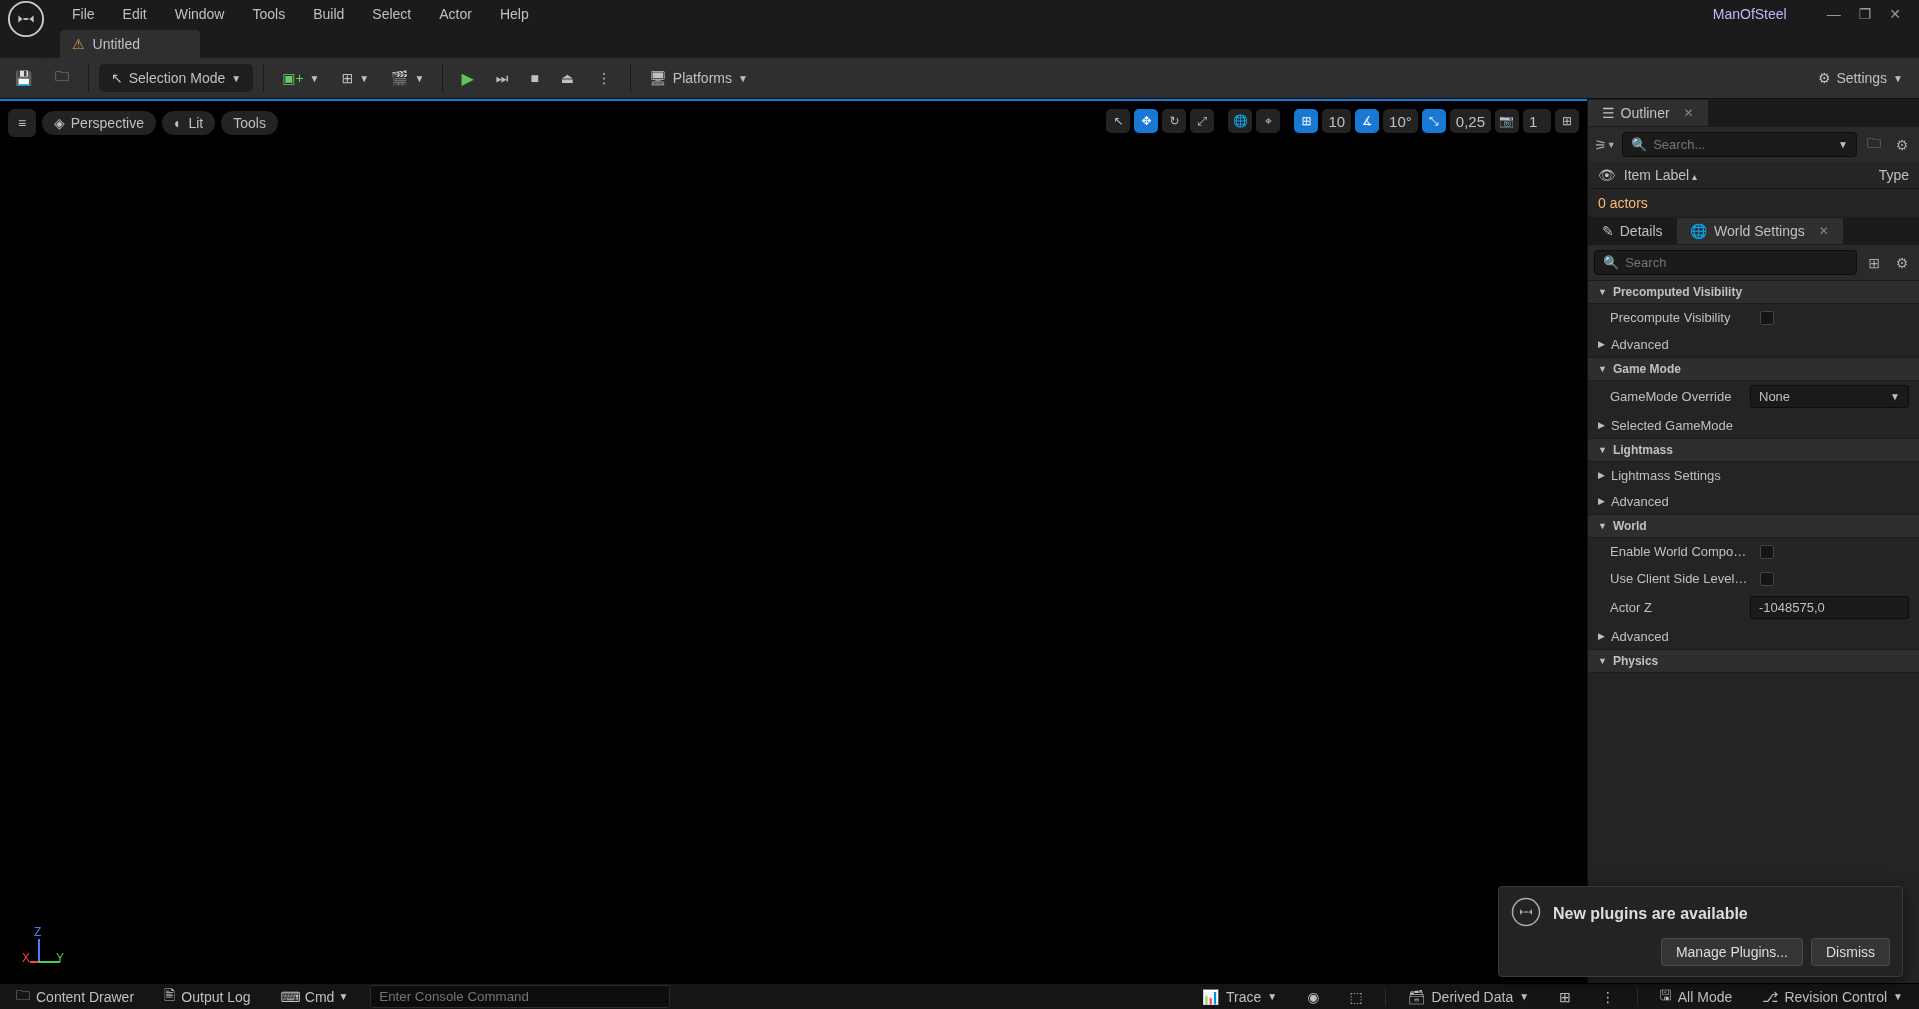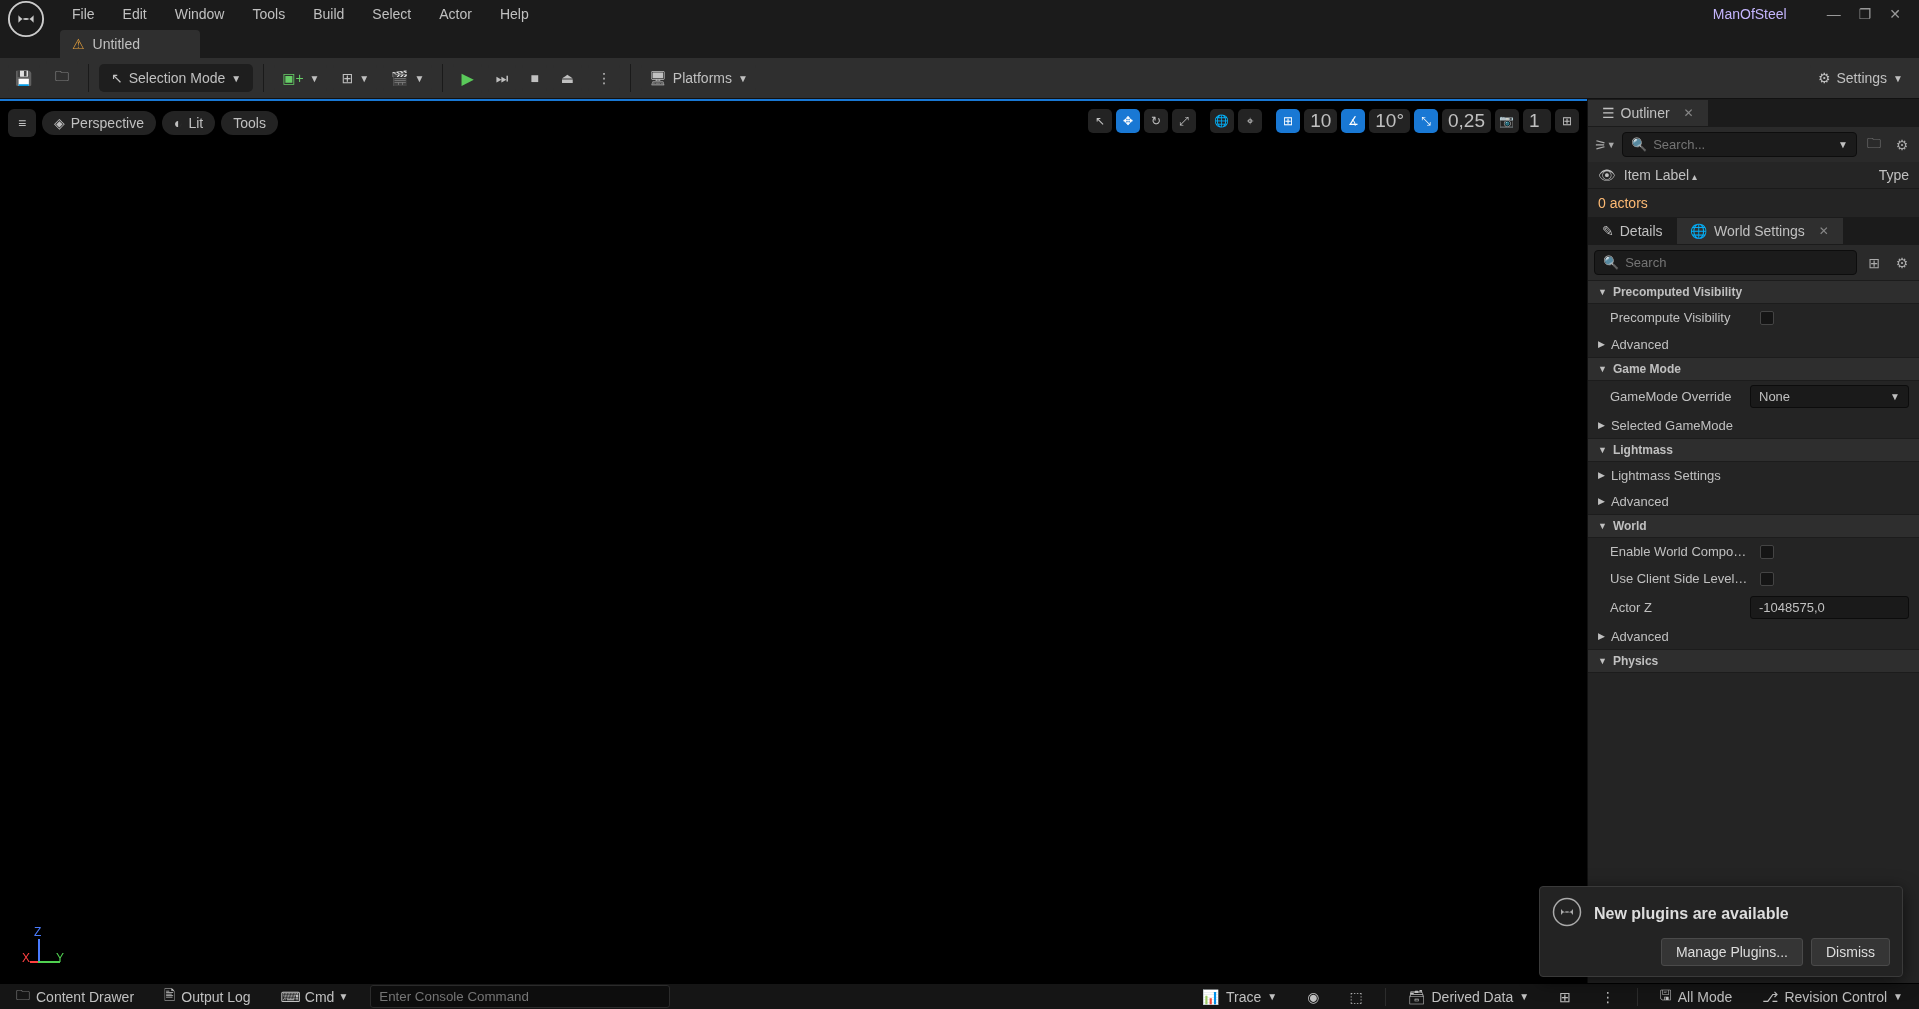--- a/index.html
+++ b/index.html
@@ -37,21 +37,21 @@
     
     
     .vp-overlay-l { position: absolute; top: 8px; left: 8px; display: flex; gap: 6px; align-items: center; }
     .vp-btn { background: #2b2b2bcf; border-radius: 14px; padding: 4px 12px; display: flex; align-items: center; gap: 6px; font-size: 14px; cursor: pointer; }
     .vp-btn.round { width: 28px; height: 28px; padding:0; justify-content:center; border-radius: 6px; }
     
     
     .vp-overlay-r { position: absolute; top: 8px; right: 8px; display: flex; gap: 4px; align-items: center; }
     .vp-icon-btn { background: #2b2b2bcf; width: 24px; height: 24px; border-radius: 5px; display:flex;align-items:center;justify-content:center; font-size:12px; cursor:pointer; }
     .vp-icon-btn.active { background: #1978d4; color: #fff; }
-    .vp-val { background:#2b2b2bcf; height:24px; min-width:28px; border-radius:5px; padding:0 6px; display:flex;align-items:center;font-size:19px;}
+    .vp-val { background:#2b2b2bcf; height:24px; min-width:28px; border-radius:5px; padding:0 6px; display:flex;align-items:center;font-size:15px;}
     
     
     .axis-gizmo { position:absolute; bottom: 20px; left: 28px; font-family: monospace; font-size: 12px; }
     .axis-gizmo .z { color:#4a7cff; position:absolute; bottom:24px; left:6px;}
     .axis-gizmo .x { color:#ff4040; position:absolute; bottom:-2px; left:-6px;}
     .axis-gizmo .y { color:#50d050; position:absolute; bottom:-2px; left:28px;}
     .axis-gizmo .lines { position:relative; width:40px; height:32px;}
     .axis-gizmo .lz { position:absolute; left:10px; bottom:2px; width:2px; height:22px; background:#4a7cff;}
     .axis-gizmo .lx { position:absolute; left:2px; bottom:0px; width:10px; height:2px; background:#ff4040;}
     .axis-gizmo .ly { position:absolute; left:10px; bottom:0px; width:22px; height:2px; background:#50d050;}
@@ -80,21 +80,21 @@
     .prop-row { display:flex; align-items:center; padding: 4px 10px 4px 22px; font-size:13px; min-height:27px;}
     .prop-row .label { flex: 0 0 140px; overflow:hidden; text-overflow:ellipsis; white-space:nowrap;}
     .prop-row .val { flex:1; display:flex; align-items:center; }
     .checkbox { width:14px; height:14px; background:#151515; border:1px solid #444; border-radius:2px; margin-left: 10px;}
     .dropdown { background:#1a1a1a; border:1px solid #0c0c0c; border-radius:3px; padding:3px 8px; flex:1; display:flex; justify-content:space-between; align-items:center; font-size:13px;}
     .numfield { background:#1a1a1a; border:1px solid #0c0c0c; border-radius:3px; padding:3px 8px; flex:1; font-size:13px;}
     .sub-row { padding-left: 10px; display:flex; align-items:center; gap:6px; font-size:13px; min-height:26px;}
     .sub-row .tri { font-size:9px;}
     
     
-    .notif { position:absolute; right: 16px; bottom: 32px; width: 364px; background:#232323; border:1px solid #3a3a3a; border-radius:4px; padding:10px 12px 10px 12px; box-shadow: 0 4px 18px rgba(0,0,0,.6); margin-top: 11px;}
+    .notif { position:absolute; right: 16px; bottom: 32px; width: 405px; background:#232323; border:1px solid #3a3a3a; border-radius:4px; padding:10px 12px 10px 12px; box-shadow: 0 4px 18px rgba(0,0,0,.6); margin-top: 11px;}
     .notif .notif-top { display:flex; gap:12px; align-items:center; }
     .notif-title { font-size:16px; font-weight:bold; color:#ddd; }
     .notif .notif-btns { display:flex; justify-content:flex-end; gap:8px; margin-top:8px;}
     .notif .nbtn { background:#353535; border:1px solid #4a4a4a; color:#ddd; padding:5px 14px; border-radius:3px; font-size:14px; cursor:pointer;}
     
     
     .statusbar { height:26px; background:#151515; display:flex; align-items:center; padding:0 8px; gap:14px; font-size:14px; border-top:1px solid #000;}
     .statusbar .sbtn { display:flex; align-items:center; gap:6px; padding:3px 8px; cursor:pointer;}
     .statusbar .cmd-drop { display:flex;align-items:center;gap:4px;}
     .statusbar input.cmd { background:#0d0d0d; border:1px solid #2b2b2b; color:#888; padding:3px 8px; width:300px; border-radius:3px;}

